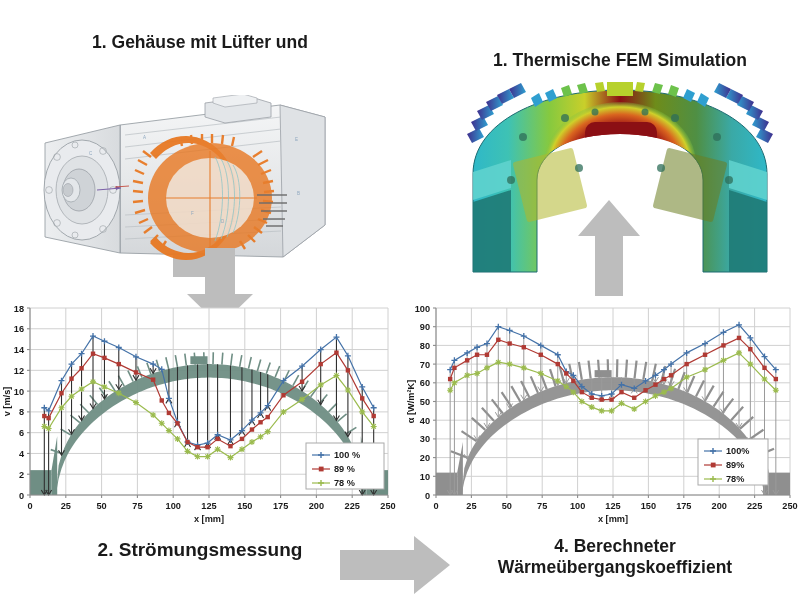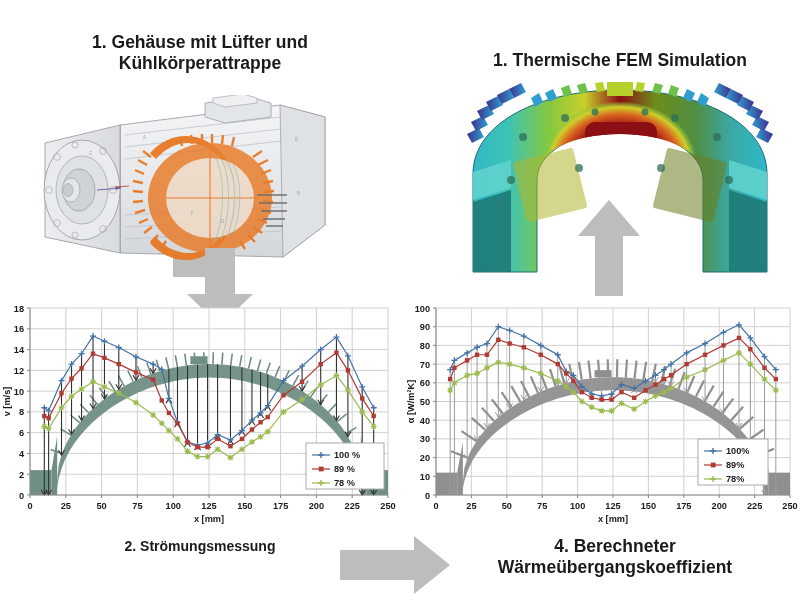--- a/index.html
+++ b/index.html
@@ -8,42 +8,41 @@
     font-family:"Liberation Sans", sans-serif;
     position:relative;overflow:hidden;
   }
   .panel{position:absolute;}
   .title{
     position:absolute;text-align:center;font-weight:bold;
     color:#1a1a1a;line-height:1.22;
   }
   #title-1{left:30px;top:32px;width:340px;font-size:17.5px;text-align:center;}
   #title-4{left:440px;top:50px;width:360px;font-size:17.5px;}
-  #title-2{left:20px;top:538px;width:360px;font-size:14px;}
+  #title-2{left:20px;top:538px;width:360px;font-size:19px;}
   #title-3{left:440px;top:536px;width:350px;font-size:17.5px;}
 
   svg{display:block;}
   .arrow-gray{fill:#bdbdbd;}
   .axis-text{font-family:"Liberation Sans", sans-serif;font-weight:bold;fill:#1a1a1a;}
   .legendbox{fill:#ffffff;stroke:#aaaaaa;stroke-width:1;}
   .gridline{stroke:#d0d0d0;stroke-width:1;}
   .axisline{stroke:#8c8c8c;stroke-width:1.1;}
   .s100{fill:none;stroke:#4472a8;stroke-width:1.2;}
   .s89{fill:none;stroke:#b03a34;stroke-width:1.2;}
   .s78{fill:none;stroke:#9bbb4e;stroke-width:1.2;}
   .m89{fill:#b03a34;}
   .meas-arrow{stroke:#303030;stroke-width:1.1;fill:none;}
   .meas-arrow-l{stroke:#9a9a9a;stroke-width:1.0;fill:none;}
 </style>
 </head>
 <body>
 
 <div class="title" id="title-1">
   <div>1. Gehäuse mit Lüfter und</div>
-  <div>Kühlkörperattrappe</div>
 </div>
 
 <div class="title" id="title-4">1. Thermische FEM Simulation</div>
 
 <div class="title" id="title-2">2. Strömungsmessung</div>
 
 <div class="title" id="title-3">
   <div>4. Berechneter</div>
   <div>Wärmeübergangskoeffizient</div>
 </div>

